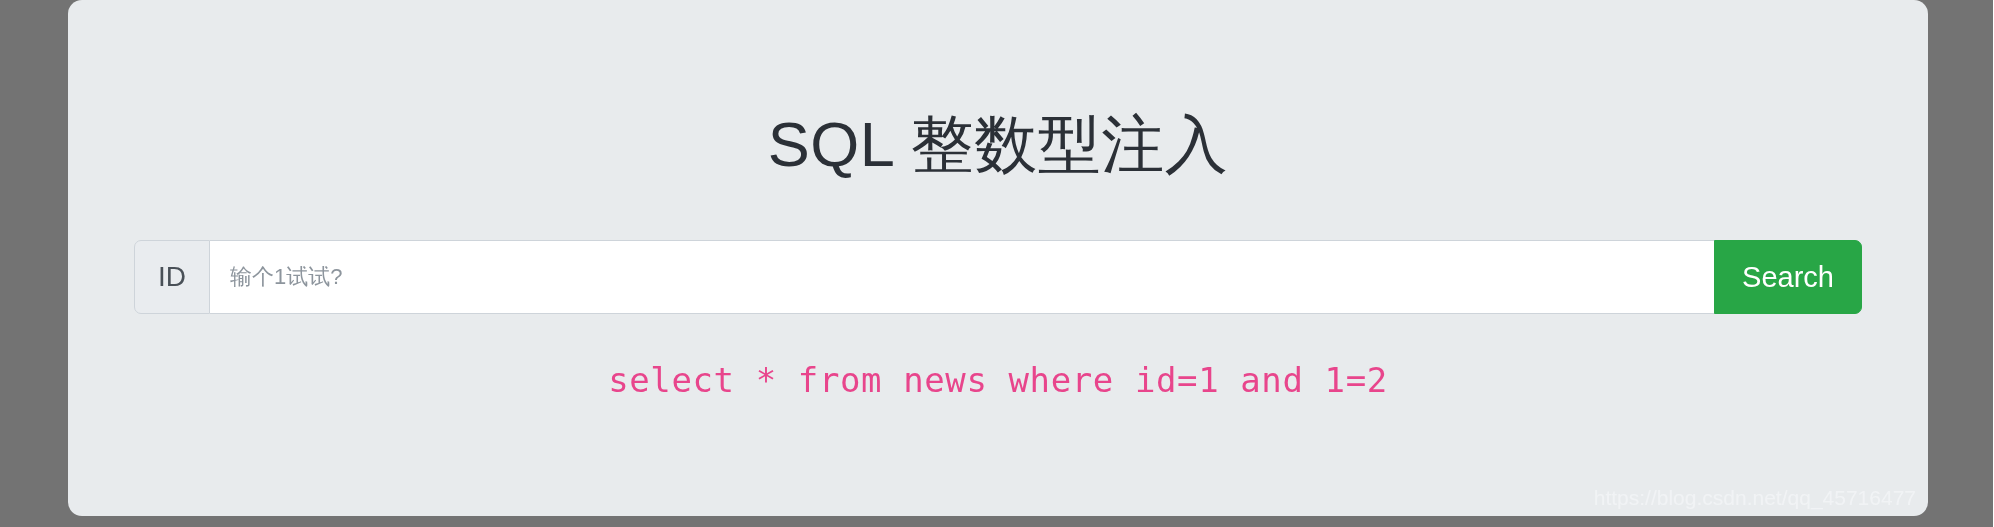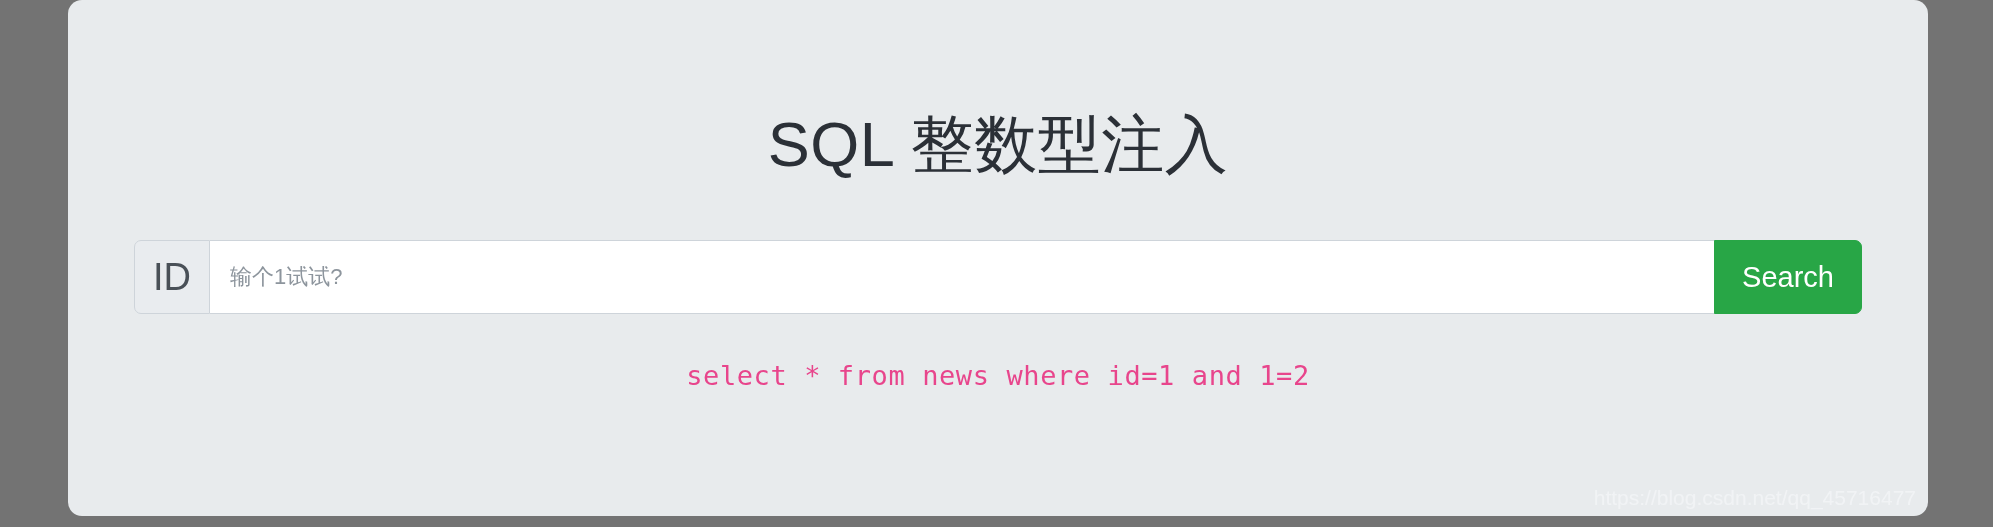--- a/index.html
+++ b/index.html
@@ -70,21 +70,21 @@
     display: flex;
     align-items: center;
     justify-content: center;
     width: 76px;
     box-sizing: border-box;
     background: #e9ecef;
     border: 1px solid #ced4da;
     border-right: 1px solid #ced4da;
     border-radius: 7px 0 0 7px;
     color: #495057;
-    font-size: 38px;
+    font-size: 28px;
     line-height: 1;
     user-select: none;
   }
 
   .text-input {
     flex: 1 1 auto;
     min-width: 0;
     box-sizing: border-box;
     background: #ffffff;
     border: 1px solid #ced4da;
@@ -127,21 +127,21 @@
     position: absolute;
     left: 0;
     top: 358px;
     width: 100%;
     text-align: center;
   }
   .sql-text {
     display: inline-block;
     margin: 0;
     font-family: "DejaVu Sans Mono", "Liberation Mono", monospace;
-    font-size: 27px;
+    font-size: 34px;
     line-height: 1.3;
     color: #e8458c;
     letter-spacing: 0.6px;
     white-space: pre;
   }
 
   
   .watermark {
     position: absolute;
     right: 12px;

